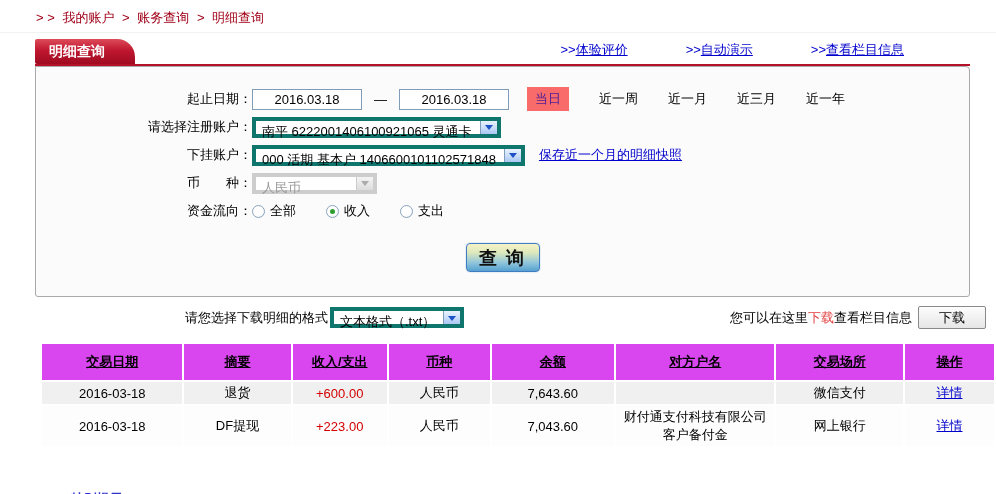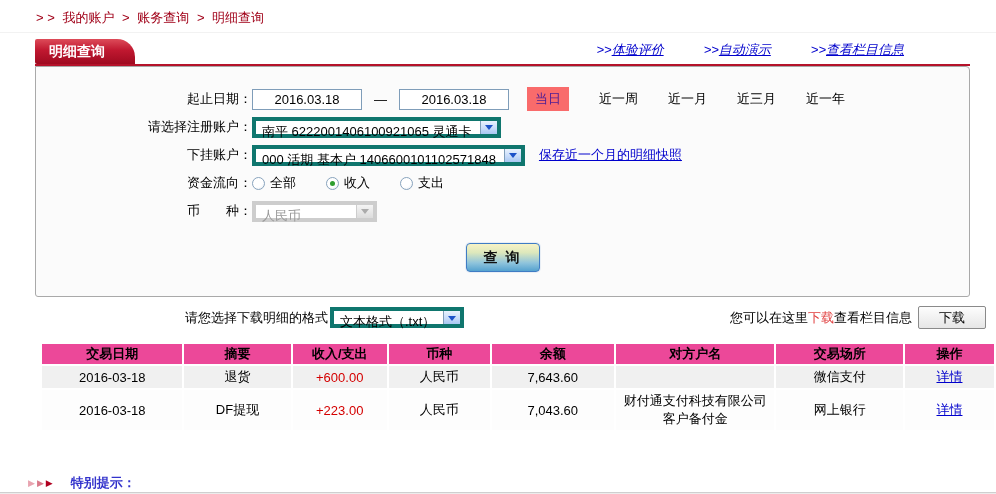--- a/index.html
+++ b/index.html
@@ -12,21 +12,21 @@
   .breadcrumb span { margin-right:4px; }
   .crumb { cursor:pointer; }
   .top-divider { height:2px; background:#e2e2e2; border-bottom:1px solid #f2f2f2; }
 
   
   .tab-row { margin:6px 26px 0 35px; display:flex; align-items:flex-end;
     border-bottom:2px solid #b5122a; }
   .tab { background:linear-gradient(180deg,#dd4b59 0%,#c01830 45%,#9f0a20 100%);
     color:#fff; font-weight:bold; font-size:14px; padding:4px 30px 3px 14px;
     border-radius:2px 18px 0 2px; cursor:pointer; }
-  .top-links { margin-left:auto; display:flex; gap:40px; padding:0 66px 5px 0;font-style:italic; }
+  .top-links { margin-left:auto; display:flex; gap:58px; padding:0 66px 5px 0; }
   .top-link { color:#0000cc; cursor:pointer; white-space:nowrap; }
   .top-link .lbl { text-decoration:underline; }
 
   
   .panel { margin:0 26px 0 35px; border:1px solid #a9a9a9; background:#fbfbfb;
     border-radius:0 4px 3px 3px; padding:16px 0 24px; }
   .form-row { display:flex; align-items:center; margin:4px 0; min-height:24px; }
   .form-label { width:216px; text-align:right; flex-shrink:0; white-space:pre; }
   .text-input { width:110px; height:21px; border:1px solid #7f9db9; background:#fff;
     text-align:center; font-size:13px; font-family:inherit; }
@@ -50,39 +50,39 @@
   .snapshot-link { color:#0000cc; text-decoration:underline; margin-left:14px; cursor:pointer;text-align:right; }
 
   .radio-group { display:flex; align-items:center; }
   .radio-item { display:flex; align-items:center; margin-right:30px; cursor:pointer; }
   .radio { width:13px; height:13px; border:1px solid #88a3bd; border-radius:50%;
     background:radial-gradient(circle at 35% 30%,#fff 55%,#e3e9ef); margin-right:5px;
     display:inline-flex; align-items:center; justify-content:center; }
   .radio.checked::after { content:''; width:5px; height:5px; border-radius:50%; background:#2f9e2f; }
 
   .query-btn { display:block; margin:20px auto 0; width:74px; height:29px;
-    border:1px solid #3f7cc4; border-radius:4px; font-weight:bold; font-size:14px;
+    border:1px solid #3f7cc4; border-radius:4px; font-weight:bold; font-size:18px;
     letter-spacing:2px; color:#111; cursor:pointer; font-family:inherit;
     background:linear-gradient(180deg,#f7f3c6 0%,#dde8bc 32%,#8fc4dc 70%,#55a2cf 100%);
     box-shadow:0 0 0 1px #e8eef5; }
 
   
   .download-row { margin:9px 10px 0 35px; display:flex; align-items:center; height:26px; }
   .dl-left { margin-left:150px; display:flex; align-items:center; }
   .dl-right { margin-left:auto; display:flex; align-items:center; }
   .dl-link { color:#e03c3c; cursor:pointer; }
   .dl-btn { width:68px; height:23px; margin-left:6px; border:1px solid #8a8a8a; border-radius:2px;
     background:linear-gradient(180deg,#fdfdfd,#e6e6e6); font-size:13px; cursor:pointer; font-family:inherit; }
 
   .red-line { height:2px; background:#e05a5a; margin:7px 10px 6px 35px; }
 
   
   table.results { margin-left:40px; border-collapse:separate; border-spacing:2px;
     table-layout:fixed; font-size:13px; }
-  table.results th { background:#ec4899; font-weight:bold; height:18px; padding:1px 2px; }
+  table.results th { background:#d946ef; font-weight:bold; height:18px; padding:9px 2px;text-decoration:underline; }
   table.results td { padding:2px 2px; text-align:center; }
   tr.row-odd td { background:#f0f0f0; }
   tr.row-even td { background:#fdfdfd; }
   .amount { color:#d40000; }
   .detail-link { color:#0000cc; text-decoration:underline; cursor:pointer; }
 
   
   .notice { margin:42px 0 0 28px; display:flex; align-items:center; }
   .notice .tri { font-size:9px; margin-right:2px; }
   .t1{color:#e8a4b0;} .t2{color:#d9798a;} .t3{color:#b00020;}
@@ -136,45 +136,45 @@
     </div>
   </div>
 
   <div class="form-row">
     <span class="form-label">下挂账户：</span>
     <div class="xp-select">
       <span class="val">000 活期 基本户 1406600101102571848</span>
       <span class="arrow"></span>
     </div>
     <span class="snapshot-link">保存近一个月的明细快照</span>
+  </div>
+
+  <div class="form-row">
+    <span class="form-label">币　　种：</span>
+    <div class="xp-select disabled" style="width:125px;">
+      <span class="val" style="flex:1;">人民币</span>
+      <span class="arrow"></span>
+    </div>
   </div>
 
   <div class="form-row">
     <span class="form-label">资金流向：</span>
     <div class="radio-group">
       <span class="radio-item">
         <span class="radio"></span>
         <span>全部</span>
       </span>
       <span class="radio-item">
         <span class="radio checked"></span>
         <span>收入</span>
       </span>
       <span class="radio-item">
         <span class="radio"></span>
         <span>支出</span>
       </span>
-    </div>
-  </div>
-
-  <div class="form-row">
-    <span class="form-label">币　　种：</span>
-    <div class="xp-select disabled" style="width:125px;">
-      <span class="val" style="flex:1;">人民币</span>
-      <span class="arrow"></span>
     </div>
   </div>
 
   <button class="query-btn">查 询</button>
 </div>
 
 <div class="download-row">
   <div class="dl-left">
     <span>请您选择下载明细的格式</span>
     <div class="xp-select" style="margin-left:2px;">

